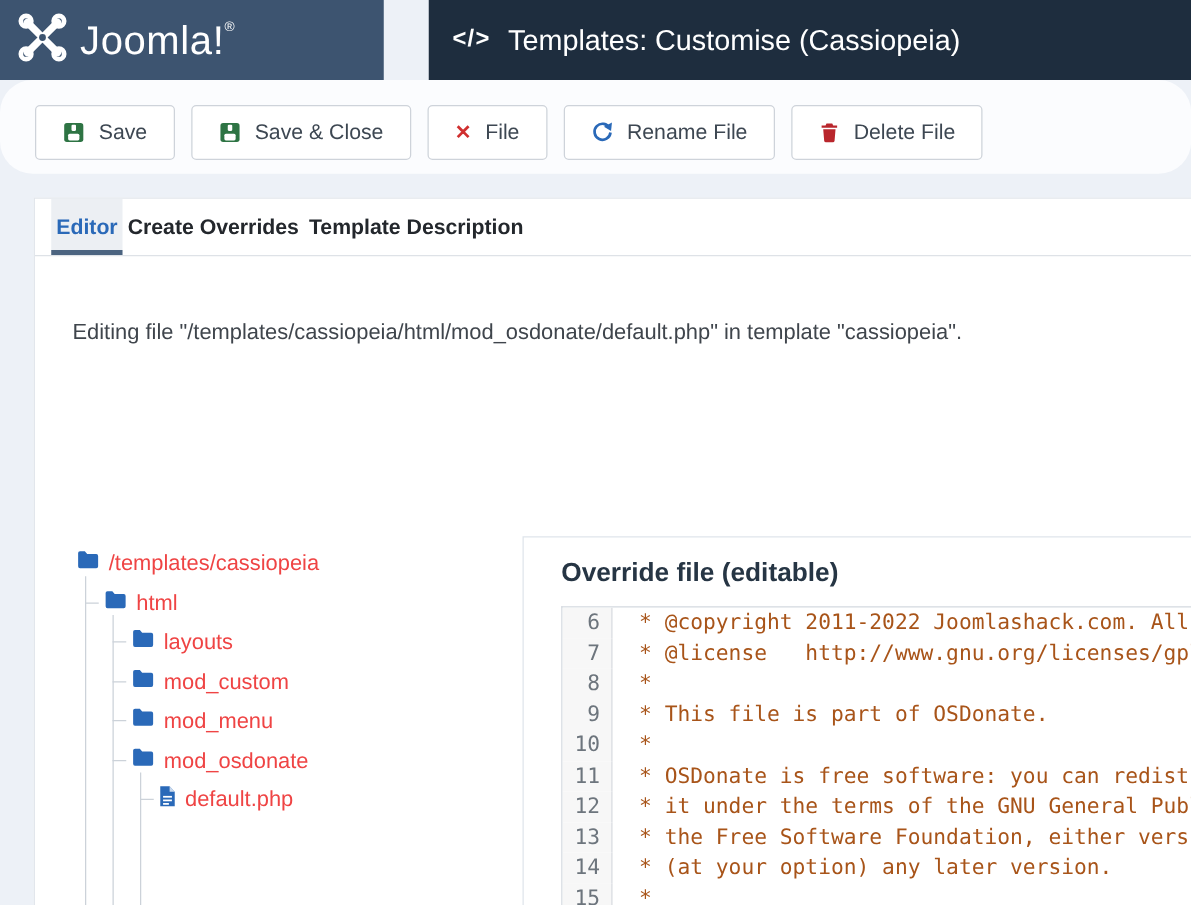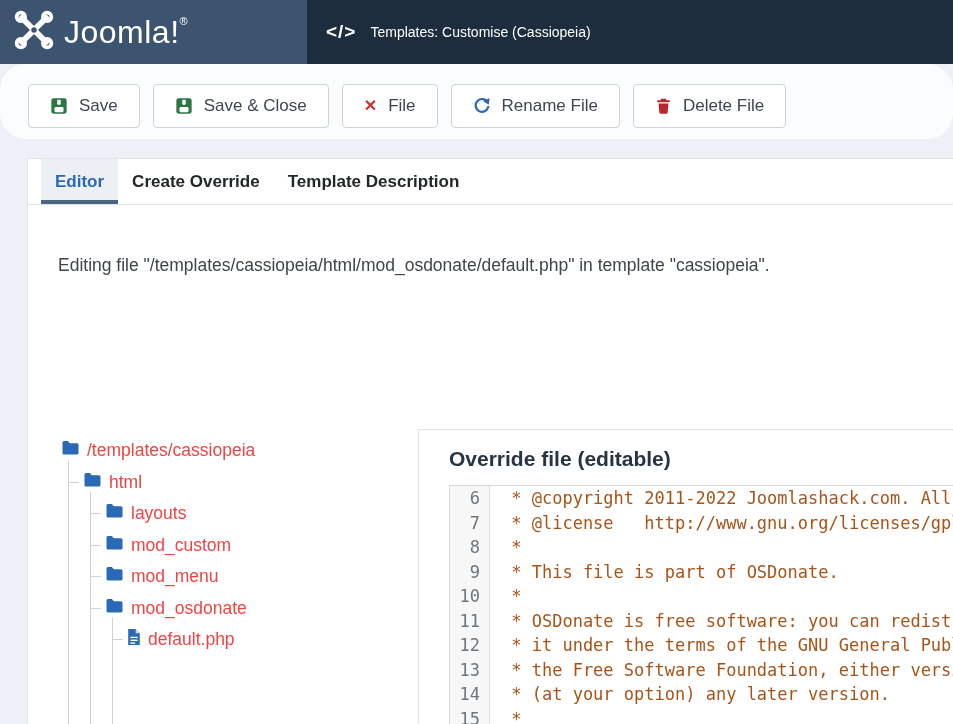--- a/index.html
+++ b/index.html
@@ -5,33 +5,33 @@
   * { box-sizing: border-box; }
   html,body { margin:0; padding:0; }
   body {
     width:953px; height:724px; overflow:hidden; position:relative;
     background:#edf1f7;
     font-family:"Liberation Sans", sans-serif;
     -webkit-font-smoothing:antialiased;
   }
 
   
-  .header { position:absolute; top:0; left:0; width:953px; height:64px; display:flex; }
+  .header { position:absolute; top:0; left:0; width:953px; height:64px; display:flex;gap:36px; }
   .hdr-left {
     width:307px; background:#3d5470; color:#fff;
     display:flex; align-items:center; padding-left:13px; gap:9px;
   }
   .brand { font-size:32px; font-weight:400; letter-spacing:.5px; line-height:1; }
   .brand sup { font-size:11px; vertical-align:18px; }
   .hdr-right {
     flex:1; background:#1e2d3e; color:#fff;
     display:flex; align-items:center; gap:14px; padding-left:19px;
   }
   .code-glyph { font-size:19px; font-weight:700; letter-spacing:1px; }
-  .page-title { margin:0; font-size:14px; font-weight:400; color:#fff; }
+  .page-title { margin:0; font-size:23px; font-weight:400; color:#fff; }
 
   
   .toolbar {
     position:absolute; top:64px; left:0; width:953px; height:75px;
     background:#fbfcfe; display:flex; align-items:flex-start;
     gap:13px; padding:20px 0 0 28px;border-radius:26px;
   }
   .btn {
     height:44px; display:inline-flex; align-items:center; gap:11px;
     padding:0 21px; background:#fff; border:1px solid #ced3da; border-radius:4px;
@@ -43,21 +43,21 @@
   
   .card {
     position:absolute; left:27px; top:158px; width:940px; height:600px;
     background:#fff; border:1px solid #e2e6ec;
   }
   .tabs {
     position:absolute; top:0; left:0; right:0; height:46px;
     display:flex; padding-left:13px; border-bottom:1px solid #dee2e7;
   }
   .tab {
-    padding:0 14px; display:flex; align-items:center;
+    padding:0 4px; display:flex; align-items:center;
     font-size:17px; font-weight:700; color:#23272c; cursor:pointer; white-space:nowrap;
   }
   .tab.active { background:#eceff3; color:#2a69b8; box-shadow:inset 0 -4px 0 0 #4c6480; }
 
   .note { position:absolute; left:30px; top:96px; margin:0; font-size:17.5px; color:#3f454c; }
 
   
   .tree { position:absolute; left:33px; top:276px; font-size:17.5px; width:350px; }
   .tree ul { list-style:none; margin:0; padding:0 0 0 22px; position:relative; }
   .tree ul.troot { padding-left:0; }
@@ -160,21 +160,21 @@
       <path fill="currentColor" d="M4.2 7h11.6l-.9 10.7a1.7 1.7 0 0 1-1.7 1.5H6.8a1.7 1.7 0 0 1-1.7-1.5z"></path>
     </svg>
   </span>
         <span>Delete File</span>
       </button>
     </div>
 
   <div class="card">
     <nav class="tabs" id="tabbar">
         <div class="tab active">Editor</div>
-        <div class="tab">Create Override</div>
+        <div class="tab">Create Overrides</div>
         <div class="tab">Template Description</div>
       </nav>
     <p class="note">Editing file "/templates/cassiopeia/html/mod_osdonate/default.php" in template "cassiopeia".</p>
     <div class="tree" id="tree">
         <ul class="troot">
           <li>
             <div class="trow">
               <span>
     <svg width="19" height="16" viewBox="0 0 20 17" fill="#2a69b8">
       <path d="M1.5 2.6A1.6 1.6 0 0 1 3.1 1h4.1l2 2.5h7.7a1.6 1.6 0 0 1 1.6 1.6v8.8a1.6 1.6 0 0 1-1.6 1.6H3.1a1.6 1.6 0 0 1-1.6-1.6z"></path>

